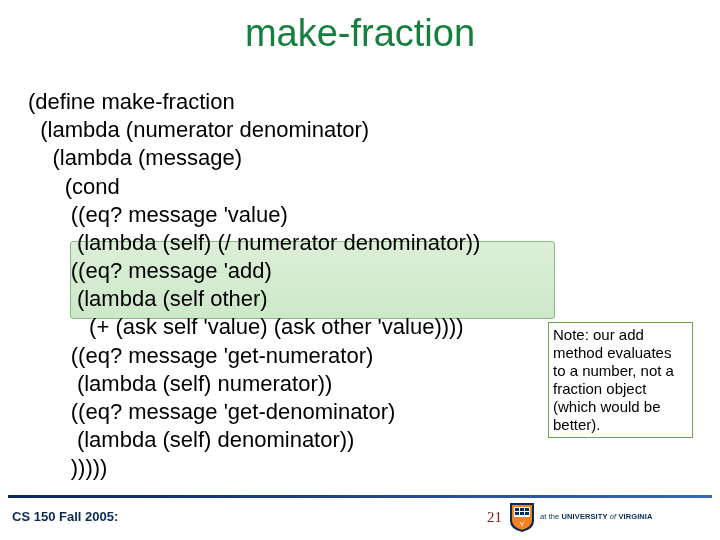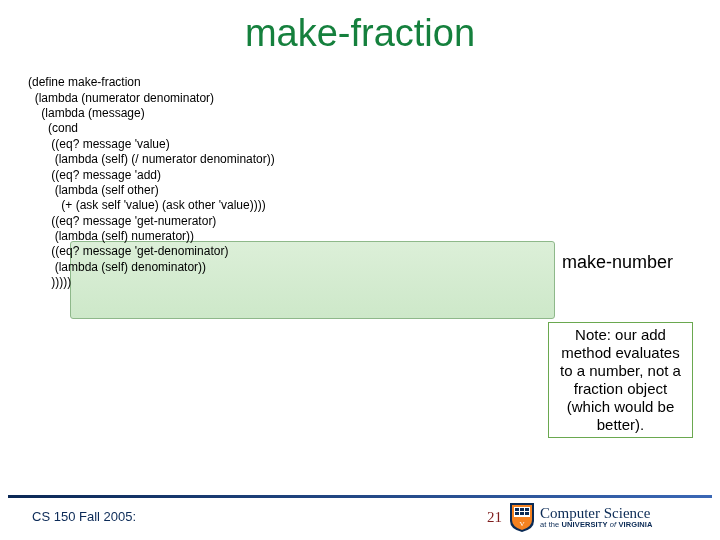--- a/index.html
+++ b/index.html
@@ -16,21 +16,21 @@
     font-size: 38px;
     font-weight: normal;
     margin-top: 12px;
     color: #15803d;
     font-family: Verdana, sans-serif;
   }
   .code-block {
     position: absolute;
     top: 60px;
     left: 28px;
-    font-size: 12px;
+    font-size: 22px;
     line-height: 1.28;
     font-family: Verdana, sans-serif;
     color: #000;
     white-space: pre;
   }
   .highlight-box {
     position: absolute;
     top: 241px;
     left: 70px;
     width: 485px;
@@ -45,21 +45,20 @@
     position: absolute;
     top: 322px;
     left: 548px;
     width: 145px;
     font-family: Arial, sans-serif;
     font-size: 15px;
     line-height: 1.2;
     color: #000;
     border: 1.5px solid #6aa84f;
     padding: 3px 4px;
-    text-align: center;
   }
   .annotation {
     position: absolute;
     top: 252px;
     left: 562px;
     font-family: Arial, sans-serif;
     font-size: 18px;
     line-height: 1.2;
   }
   .footer {
@@ -76,23 +75,22 @@
     width: 704px;
     height: 3px;
     background: linear-gradient(to right, #0b2855, #3a67b5);
   }
   .footer-text {
     position: absolute;
     top: 14px;
     left: 12px;
     font-family: Verdana, sans-serif;
     font-size: 13px;
-    font-weight: normal;
+    font-weight: bold;
     color: #0b2a57;
-    margin-left: 20px;
   }
   .footer-num {
     position: absolute;
     top: 14px;
     left: 487px;
     font-family: Liberation Serif, serif;
     font-size: 15px;
     color: #7f1d1d;
   }
   .logo-wrap {
@@ -144,21 +142,20 @@
 <span>        (lambda (self other)</span>
 <span>          (+ (ask self 'value) (ask other 'value))))</span>
 <span>       ((eq? message 'get-numerator)</span>
 <span>        (lambda (self) numerator))</span>
 <span>       ((eq? message 'get-denominator)</span>
 <span>        (lambda (self) denominator))</span>
 <span>       )))))</span>
 </div>
 
 <div class="annotation">
-  <div>make-number</div>
 </div>
 
 <div class="note-box">Note: our add method evaluates to a number, not a fraction object (which would be better).</div>
 
 <div class="footer">
   <div class="footer-line"></div>
   <div class="footer-text">CS 150 Fall 2005:</div>
   <div class="footer-num">21</div>
   <div class="logo-wrap">
     <div class="shield">
@@ -169,19 +166,18 @@
         <rect x="7" y="7" width="4" height="3" fill="#0a2a55"></rect>
         <rect x="12" y="7" width="4" height="3" fill="#0a2a55"></rect>
         <rect x="17" y="7" width="4" height="3" fill="#0a2a55"></rect>
         <rect x="7" y="11" width="4" height="3" fill="#0a2a55"></rect>
         <rect x="12" y="11" width="4" height="3" fill="#0a2a55"></rect>
         <rect x="17" y="11" width="4" height="3" fill="#0a2a55"></rect>
         <text x="14" y="25" font-size="7" fill="#fff" text-anchor="middle" font-family="serif">V</text>
       </svg>
     </div>
     <div class="logo-text">
-      <div class="logo-cs">Computer Science</div>
       <div class="logo-uva">
         <span>at the </span><span class="uva-bold">UNIVERSITY</span><i> of </i><span class="uva-bold">VIRGINIA</span>
       </div>
     </div>
   </div>
 </div>
 
 </body></html>

